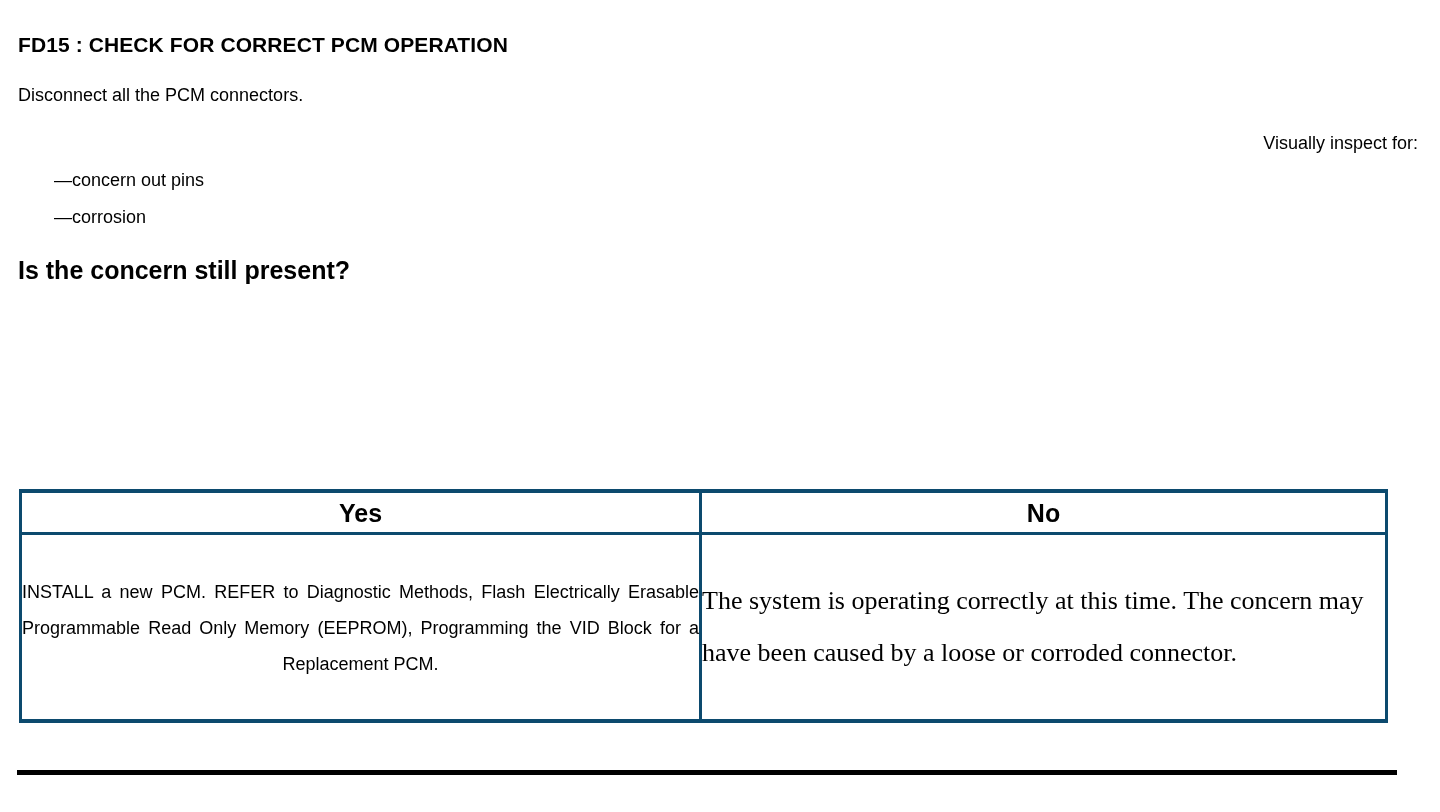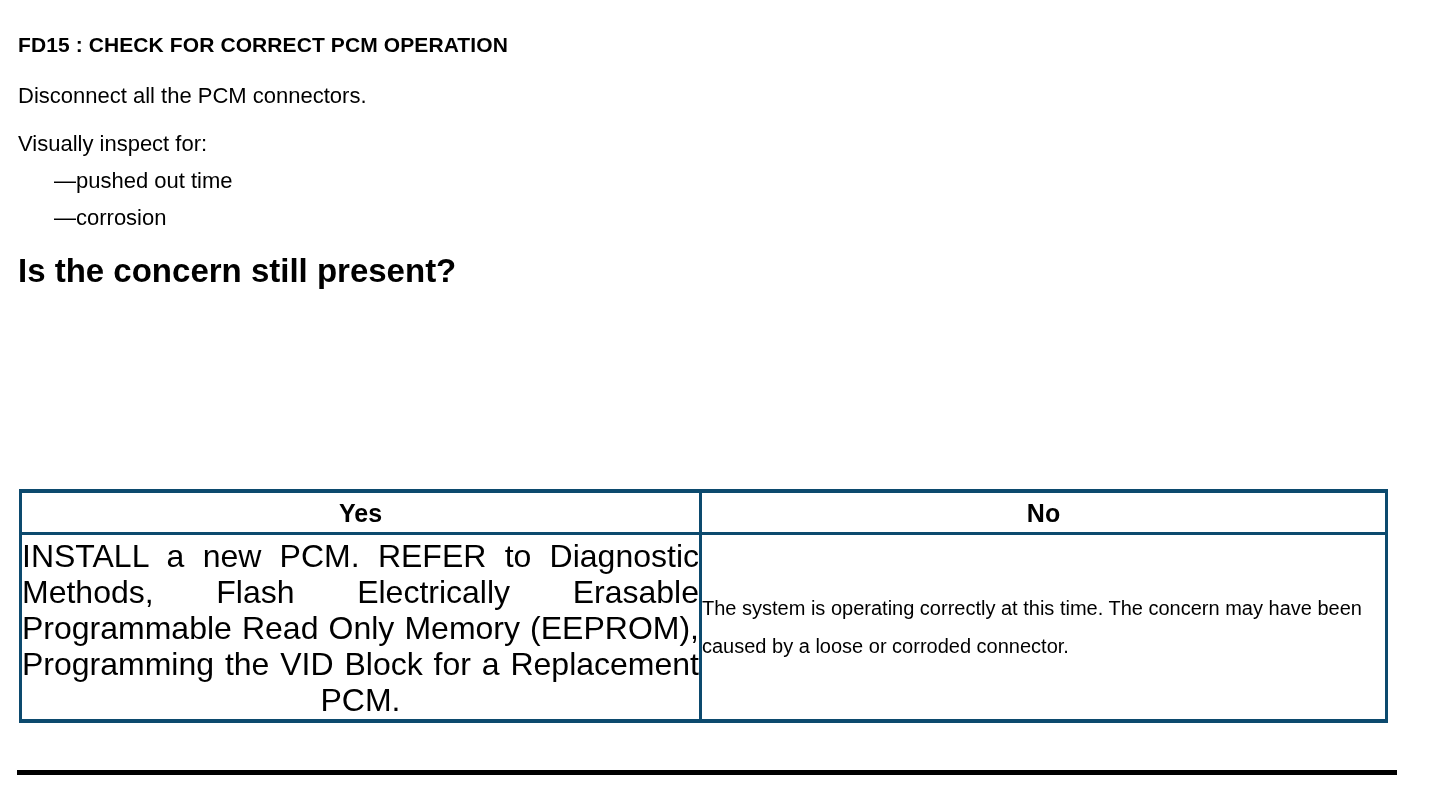--- a/index.html
+++ b/index.html
@@ -37,40 +37,41 @@
   }
 
   
   .instructions {
     position: absolute;
     left: 18px;
     top: 79px;
     width: 1400px;
   }
   .instr-line {
-    font-size: 22px;
+    font-size: 18px;
     line-height: 33px;
     font-weight: normal;
     white-space: nowrap;
     margin: 0 0 15px 0;
   }
   .instr-line.tight {
     margin-bottom: 4px;
+    text-align: right;
   }
   .instr-line.sub {
     margin-left: 36px;
     margin-bottom: 4px;
   }
   .instr-line.sub-last {
     margin-left: 36px;
     margin-bottom: 20px;
   }
   .instr-line.strong {
     font-weight: bold;
-    font-size: 33px;
+    font-size: 25px;
     margin-bottom: 0;
   }
 
   
   .decision-table {
     position: absolute;
     left: 19px;
     top: 489px;
     width: 1366px;
     border-collapse: collapse;
@@ -93,36 +94,37 @@
     font-size: 25px;
     font-weight: bold;
     line-height: 28px;
   }
   .decision-table tbody td {
     border-bottom-width: 4px;
     height: 184px;
   }
 
   .cell-yes {
-    font-size: 32px;
+    font-size: 18px;
     line-height: 36px;
     text-align: justify;
     text-align-last: center;
     padding: 0 1px 0 3px;
     vertical-align: top;
   }
   .cell-yes .cell-inner {
     padding-top: 2px;
   }
   .cell-no {
-    font-size: 20px;
-    line-height: 38px;
+    font-size: 26px;
+    line-height: 52px;
     text-align: left;
     padding: 0 2px 0 3px;
     vertical-align: middle;
+    font-family: Liberation Serif, serif;
   }
 
   
   .bottom-rule {
     position: absolute;
     left: 17px;
     top: 770px;
     width: 1380px;
     height: 5px;
     background: #000000;
@@ -131,21 +133,21 @@
 </head>
 <body>
 
 <div class="page">
 
   <div class="step-title">FD15 : CHECK FOR CORRECT PCM OPERATION</div>
 
   <div class="instructions">
     <p class="instr-line">Disconnect all the PCM connectors.</p>
     <p class="instr-line tight">Visually inspect for:</p>
-    <p class="instr-line sub">—pushed out time</p>
+    <p class="instr-line sub">—concern out pins</p>
     <p class="instr-line sub-last">—corrosion</p>
     <p class="instr-line strong">Is the concern still present?</p>
   </div>
 
   <table class="decision-table">
     <colgroup>
       <col class="col-yes">
       <col class="col-no">
     </colgroup>
     <thead>

